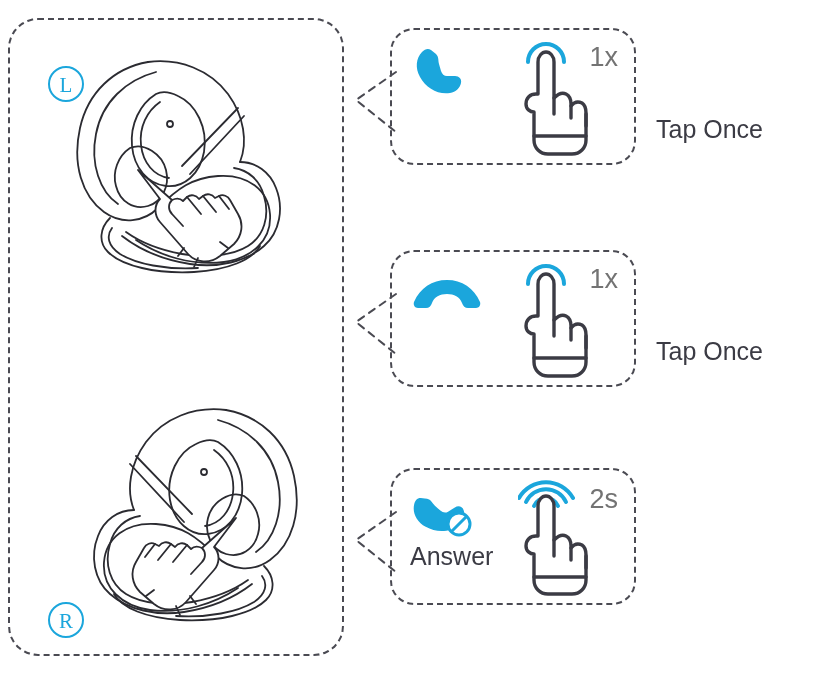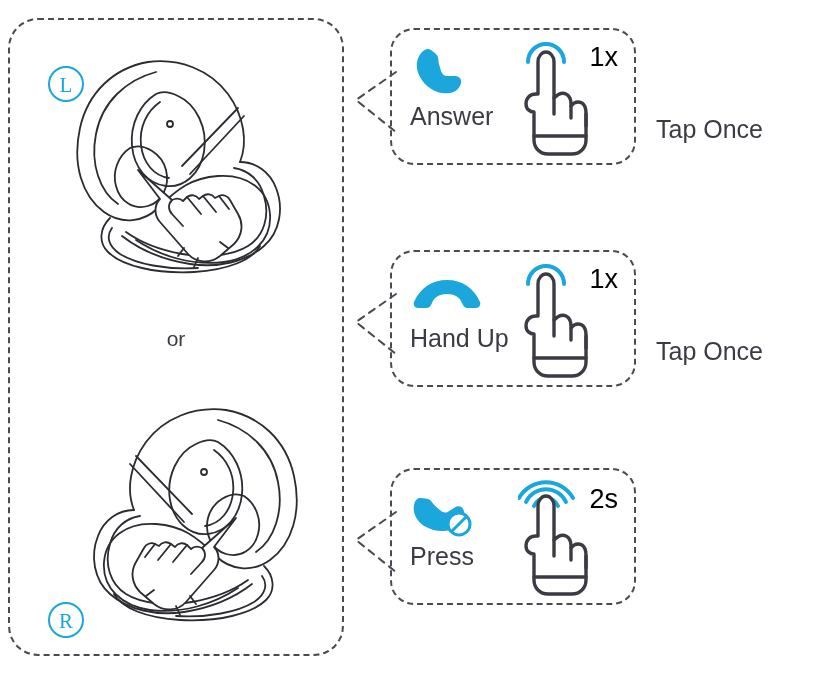--- a/index.html
+++ b/index.html
@@ -77,21 +77,21 @@
     left:18px;top:72px;
     font-size:25px;
     color:#3b3b44;
     white-space:nowrap;
   }
   .gesture{position:absolute;left:126px;top:10px;width:76px;height:118px;}
   .count{
     position:absolute;
     right:16px;top:12px;
     font-size:27px;
-    color:#000000;
+    color:#737373;
     white-space:nowrap;
   }
   .count-2s{top:14px;}
 
   .instruction{
     position:absolute;
     left:304px;
     top:50px;
     font-size:25px;
     color:#3b3b44;
@@ -103,21 +103,20 @@
 <body>
 
 <div class="stage">
 
   <div class="device-panel">
 
     <div class="side-badge badge-l">L</div>
 
     <div class="side-badge badge-r">R</div>
 
-    <div class="or-text">or</div>
 
     <svg class="bud bud-left" viewBox="0 0 270 230">
       <g fill="none" stroke="#2b2b31" stroke-width="1.8" stroke-linecap="round" stroke-linejoin="round">
 
         <path d="M96 12 C62 18 36 42 28 78 C20 114 30 146 52 162 C70 175 92 172 106 158
                  C126 138 140 128 166 126 C196 124 216 140 218 164 C220 190 200 208 172 212
                  C140 216 108 206 84 190"></path>
         <path d="M96 12 C128 8 158 20 176 44 C192 66 196 92 188 112"></path>
         <path d="M188 112 C204 112 218 122 224 138 C232 158 228 182 212 196
                  C194 212 166 218 138 214 C112 210 88 200 70 186"></path>
@@ -208,21 +207,20 @@
     </svg>
 
     <div class="callout">
 
       <svg class="action-icon" viewBox="0 0 74 52">
         <path d="M12 6 C6 12 5 22 10 31 C16 42 28 49 40 47 C46 46 50 42 51 37
                  C52 33 49 30 45 30 L37 30 C34 30 32 28 31 25 L29 18
                  C28 14 29 11 26 8 L21 4 C18 2 15 3 12 6Z" fill="#1ba6dc"></path>
       </svg>
 
-      <div class="action-label">Answer</div>
 
       <svg class="gesture" viewBox="0 0 76 118">
 
         <path d="M10 22 A18 18 0 0 1 46 22" fill="none" stroke="#1ba6dc" stroke-width="4" stroke-linecap="round"></path>
 
         <g fill="#ffffff" stroke="#3b3b44" stroke-width="3.4" stroke-linecap="round" stroke-linejoin="round">
           <path d="M20 22 C20 16 24 12 28 12 C32 12 36 16 36 22 L36 58
                    C40 54 44 52 48 54 C52 56 53 60 53 64 L53 66
                    C56 62 60 61 64 63 C67 65 68 69 68 73 L68 100
                    C68 108 62 114 54 114 L30 114 C22 114 16 108 16 100
@@ -248,21 +246,20 @@
 
     <div class="callout">
 
       <svg class="action-icon" viewBox="0 0 74 52">
         <path d="M4 34 C10 20 22 12 37 12 C52 12 64 20 70 34
                  C71 37 69 40 66 40 L58 40 C55 40 53 38 52 35
                  C50 29 44 26 37 26 C30 26 24 29 22 35
                  C21 38 19 40 16 40 L8 40 C5 40 3 37 4 34Z" fill="#1ba6dc"></path>
       </svg>
 
-      <div class="action-label">Hand Up</div>
 
       <svg class="gesture" viewBox="0 0 76 118">
         <path d="M10 22 A18 18 0 0 1 46 22" fill="none" stroke="#1ba6dc" stroke-width="4" stroke-linecap="round"></path>
         <g fill="#ffffff" stroke="#3b3b44" stroke-width="3.4" stroke-linecap="round" stroke-linejoin="round">
           <path d="M20 22 C20 16 24 12 28 12 C32 12 36 16 36 22 L36 58
                    C40 54 44 52 48 54 C52 56 53 60 53 64 L53 66
                    C56 62 60 61 64 63 C67 65 68 69 68 73 L68 100
                    C68 108 62 114 54 114 L30 114 C22 114 16 108 16 100
                    L16 72 C12 72 8 69 8 64 C8 58 12 54 18 54 L20 54 Z"></path>
           <path d="M36 58 L36 74"></path>
@@ -289,21 +286,21 @@
       <svg class="action-icon" viewBox="0 0 74 52">
         <g transform="rotate(-32 30 26)">
           <path d="M12 6 C6 12 5 22 10 31 C16 42 28 49 40 47 C46 46 50 42 51 37
                    C52 33 49 30 45 30 L37 30 C34 30 32 28 31 25 L29 18
                    C28 14 29 11 26 8 L21 4 C18 2 15 3 12 6Z" fill="#1ba6dc"></path>
         </g>
         <circle cx="49" cy="38" r="11" fill="#ffffff" stroke="#1ba6dc" stroke-width="3"></circle>
         <path d="M42 45 L56 31" stroke="#1ba6dc" stroke-width="3" stroke-linecap="round"></path>
       </svg>
 
-      <div class="action-label">Press</div>
+      <div class="action-label">Answer</div>
 
       <svg class="gesture" viewBox="0 0 76 118">
 
         <path d="M16 26 A13 13 0 0 1 40 26" fill="none" stroke="#1ba6dc" stroke-width="4" stroke-linecap="round"></path>
         <path d="M8 22 A22 22 0 0 1 48 22" fill="none" stroke="#1ba6dc" stroke-width="4" stroke-linecap="round"></path>
         <path d="M1 18 A31 31 0 0 1 55 18" fill="none" stroke="#1ba6dc" stroke-width="4" stroke-linecap="round"></path>
         <g fill="#ffffff" stroke="#3b3b44" stroke-width="3.4" stroke-linecap="round" stroke-linejoin="round">
           <path d="M20 26 C20 20 24 16 28 16 C32 16 36 20 36 26 L36 60
                    C40 56 44 54 48 56 C52 58 53 62 53 66 L53 68
                    C56 64 60 63 64 65 C67 67 68 71 68 75 L68 100

